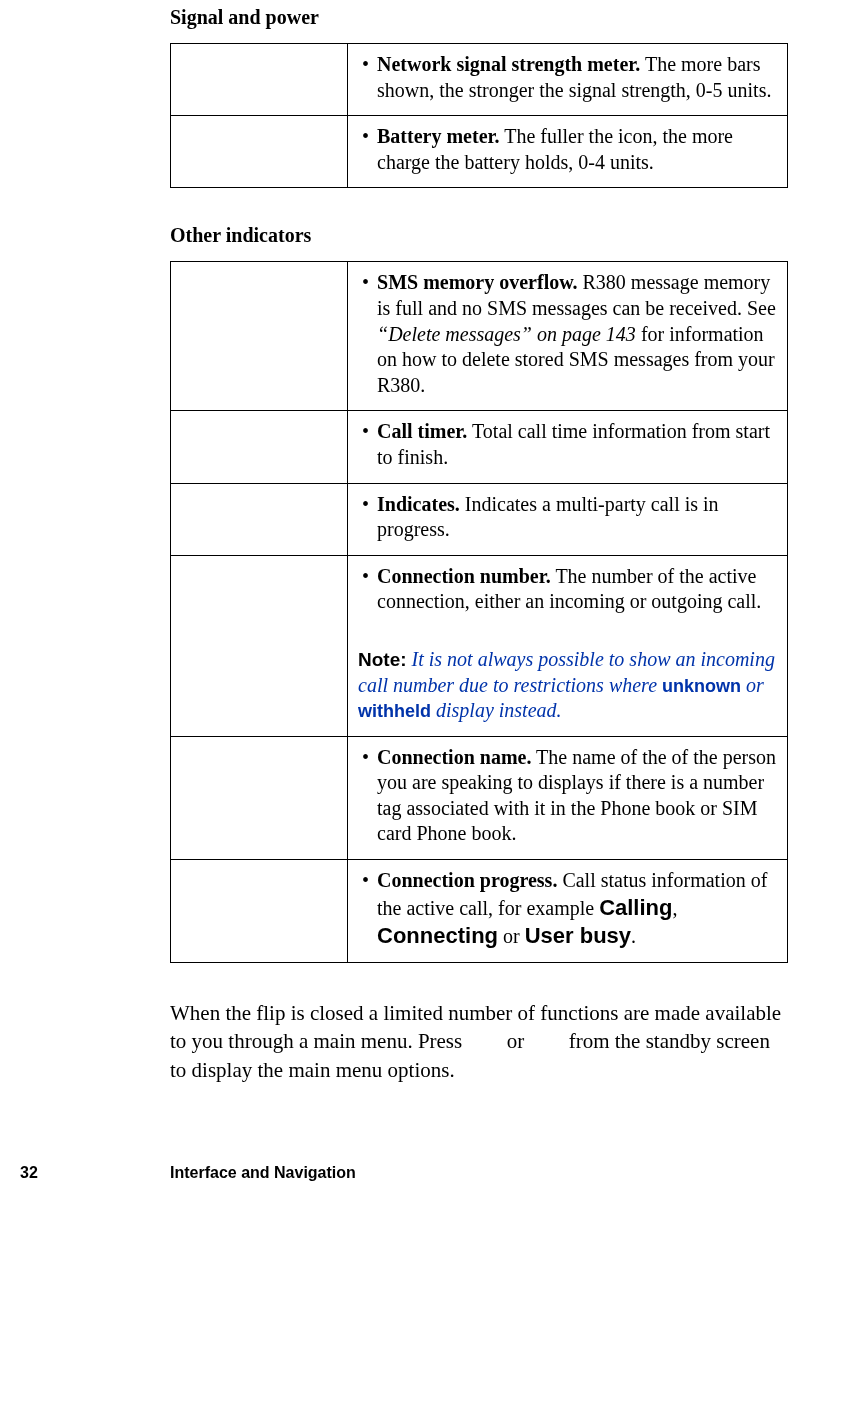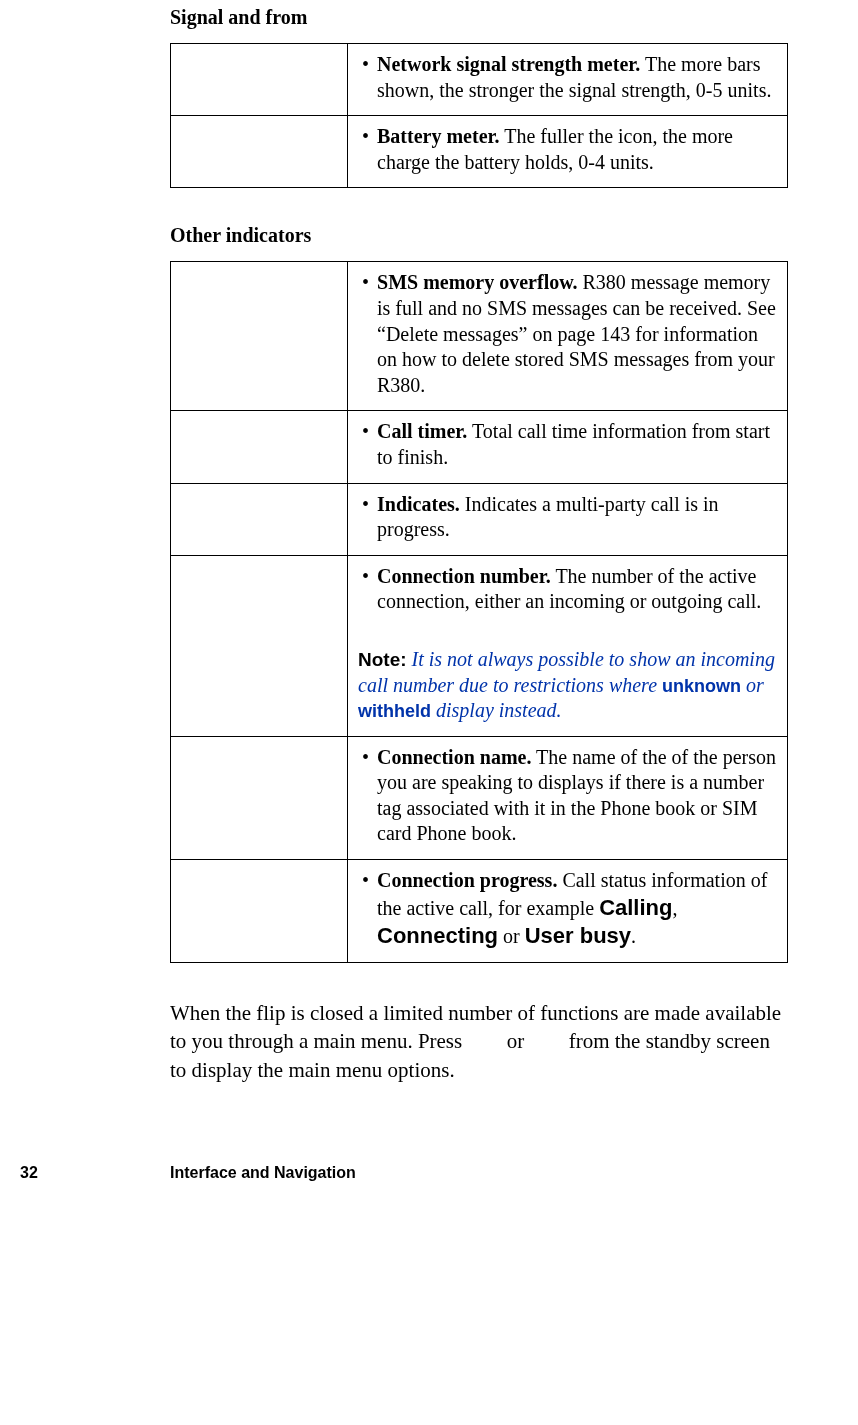--- a/index.html
+++ b/index.html
@@ -43,20 +43,21 @@
       padding-left: 6px;
       padding-right: 8px;
     }
     .bullet .txt {
       flex: 1;
     }
     .txt .bold {
       font-weight: bold;
     }
     .txt .ital {
+      font-style: italic;
     }
     .note-block {
       margin-top: 32px;
       padding-left: 2px;
       font-size: 20px;
       line-height: 1.28;
     }
     .note-label {
       font-family: Arial, Helvetica, sans-serif;
       font-weight: bold;
@@ -110,21 +111,21 @@
     .gap {
       display: inline-block;
       width: 34px;
     }
   </style>
 </head>
 <body>
 
 <div class="page">
 
-  <div class="section-heading">Signal and from</div>
+  <div class="section-heading">Signal and power</div>
 
   <table class="indicators">
     <tbody>
         <tr>
       <td class="icon-cell"></td>
       <td>
         <div class="bullet">
           <div class="dot">•</div>
           <div class="txt">
             <span class="bold">Network signal strength meter.</span><span> The more bars shown, the stronger the signal strength, 0-5 units.</span>

